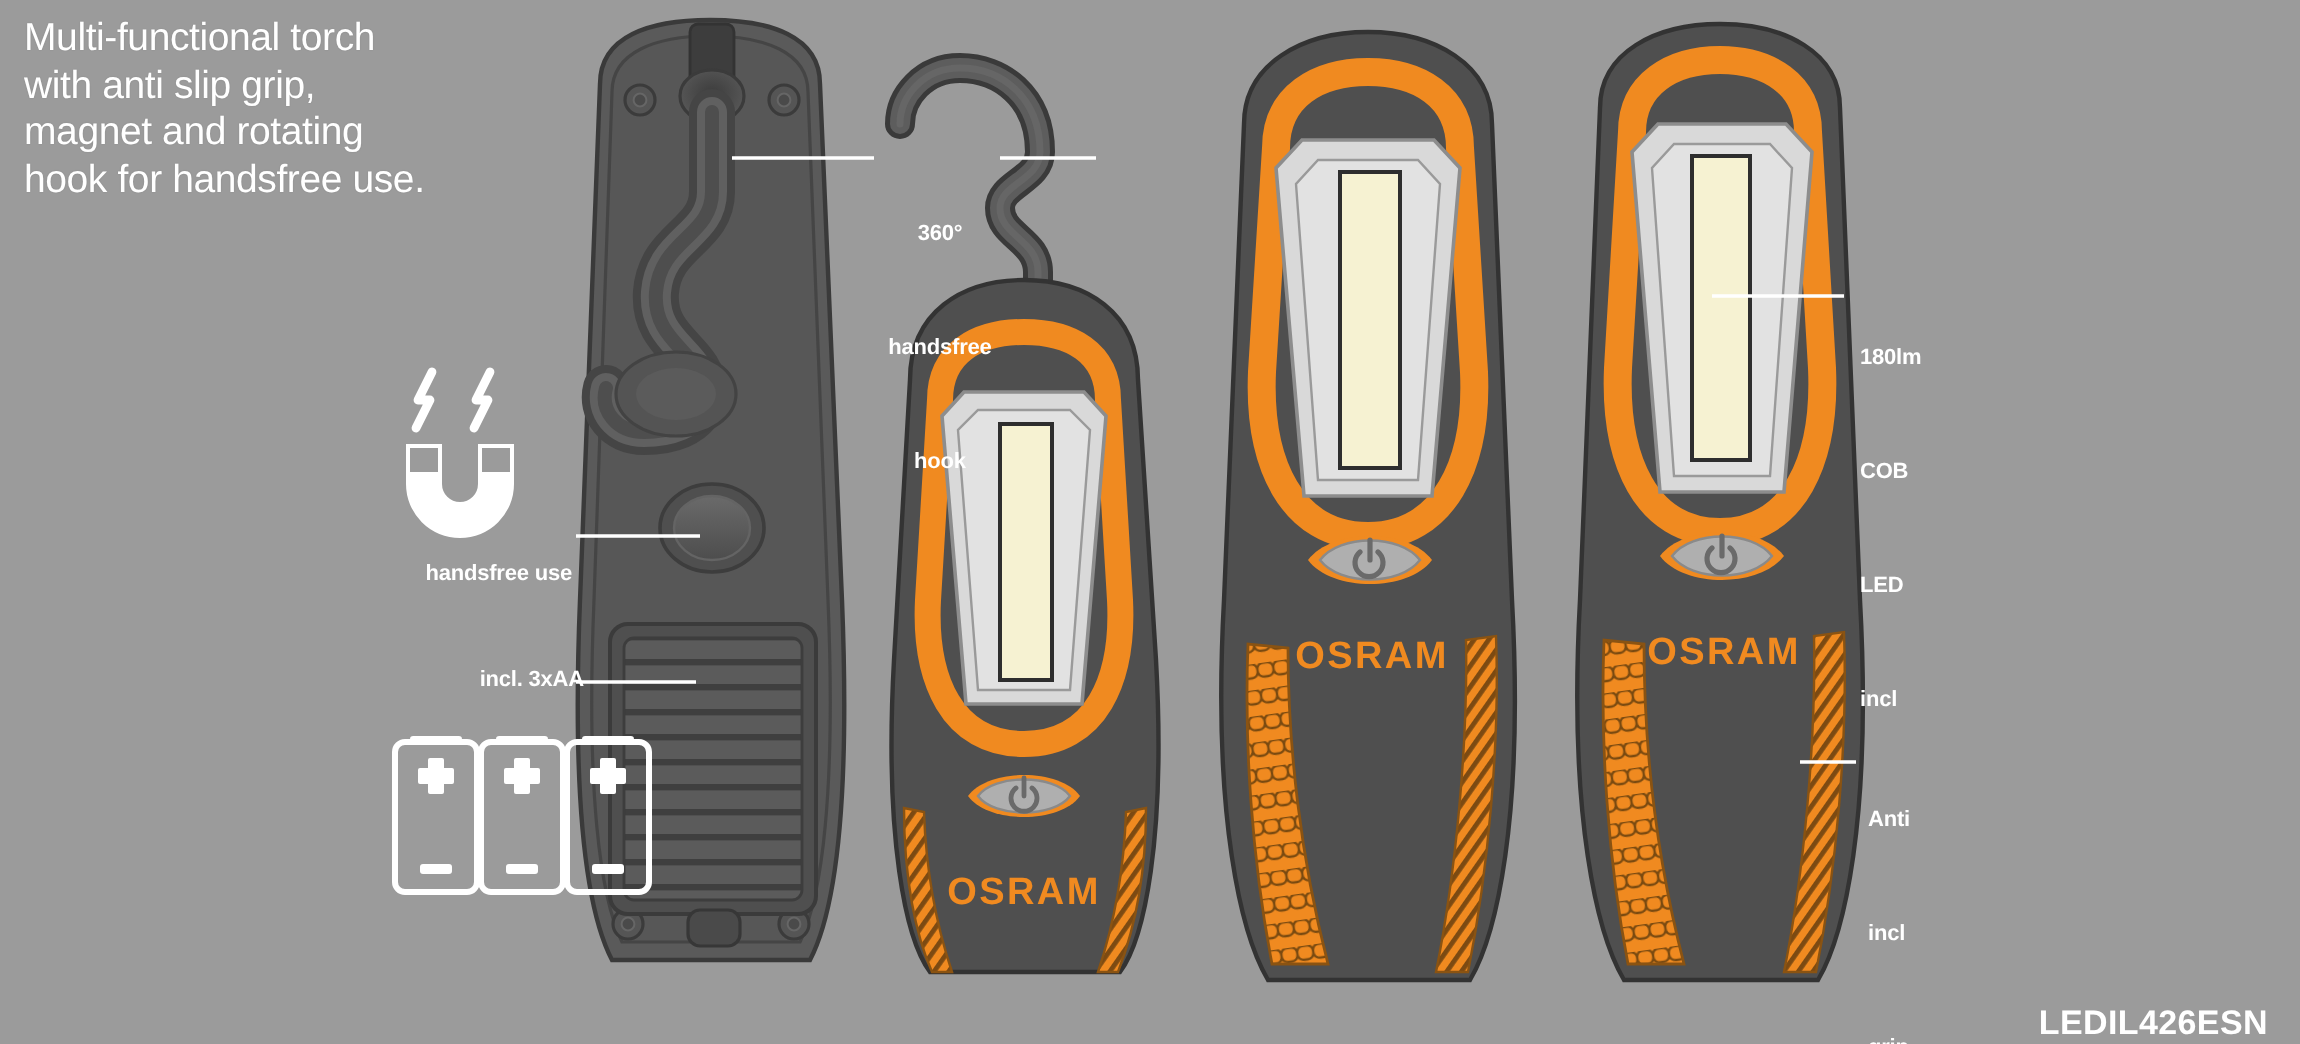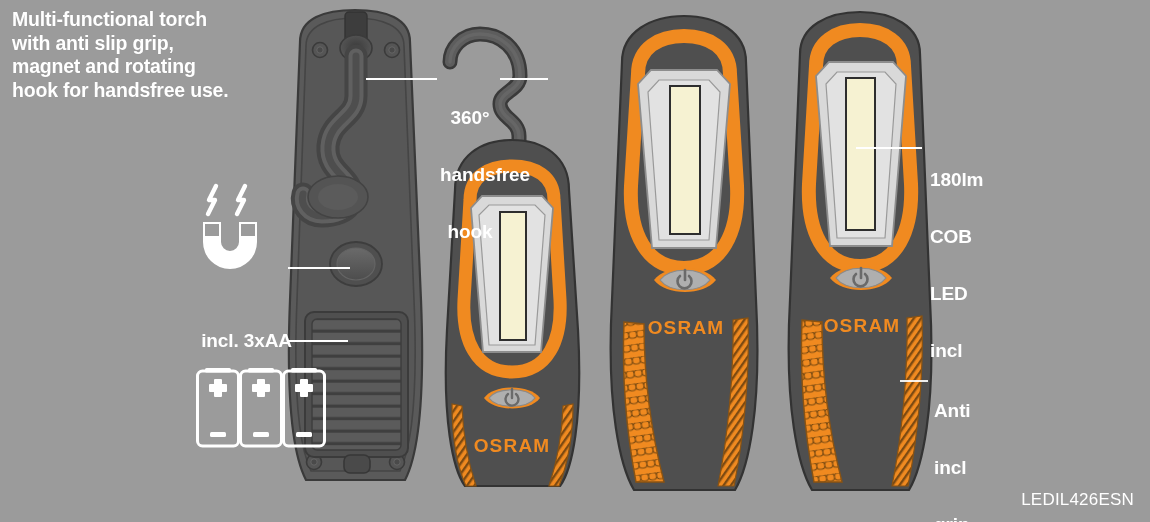--- a/index.html
+++ b/index.html
@@ -12,42 +12,42 @@
     position:relative;
   }
   #stage{position:absolute;left:0;top:0;width:1150px;height:522px;}
   #stage svg{display:block;width:1150px;height:522px;}
 
   .hl{
     position:absolute;
     left:12px; top:8px;
     color:#ffffff;
     font-size:19.5px;
-    font-weight:bold;
+    font-weight:normal;
     line-height:23.5px;
     letter-spacing:-0.2px;
     white-space:pre;
     text-shadow:0 0 1px rgba(0,0,0,.10);
   }
   .lbl{
     position:absolute;
     color:#ffffff;
     font-weight:bold;
-    font-size:19px;
+    font-size:11px;
     line-height:19px;
     white-space:pre;
     letter-spacing:-0.1px;
   }
   .lbl.c{text-align:center;}
   .lbl.r{text-align:right;}
   .code{
     position:absolute;
-    right:16px;bottom:12px;
+    right:16px;bottom:0;
     color:#ffffff;
-    font-weight:normal;
+    font-weight:bold;
     font-size:17px;
     letter-spacing:.2px;
   }
 </style>
 </head>
 <body>
 
 <div id="stage">
 <svg viewBox="0 0 1150 522" xmlns="http://www.w3.org/2000/svg" shape-rendering="geometricPrecision">
   <defs>
@@ -292,20 +292,21 @@
 </div>
 
 <div class="lbl" style="left:930px;top:132px;width:90px;">
   <div>180lm</div>
   <div>COB</div>
   <div>LED</div>
   <div>incl</div>
 </div>
 
 <div class="lbl r" style="left:128px;top:240px;width:158px;">
+  <div>handsfree use</div>
 </div>
 
 <div class="lbl r" style="left:164px;top:331px;width:128px;">incl. 3xAA</div>
 
 <div class="lbl" style="left:934px;top:363px;width:70px;">
   <div>Anti</div>
   <div>incl</div>
   <div>grip</div>
 </div>
 

